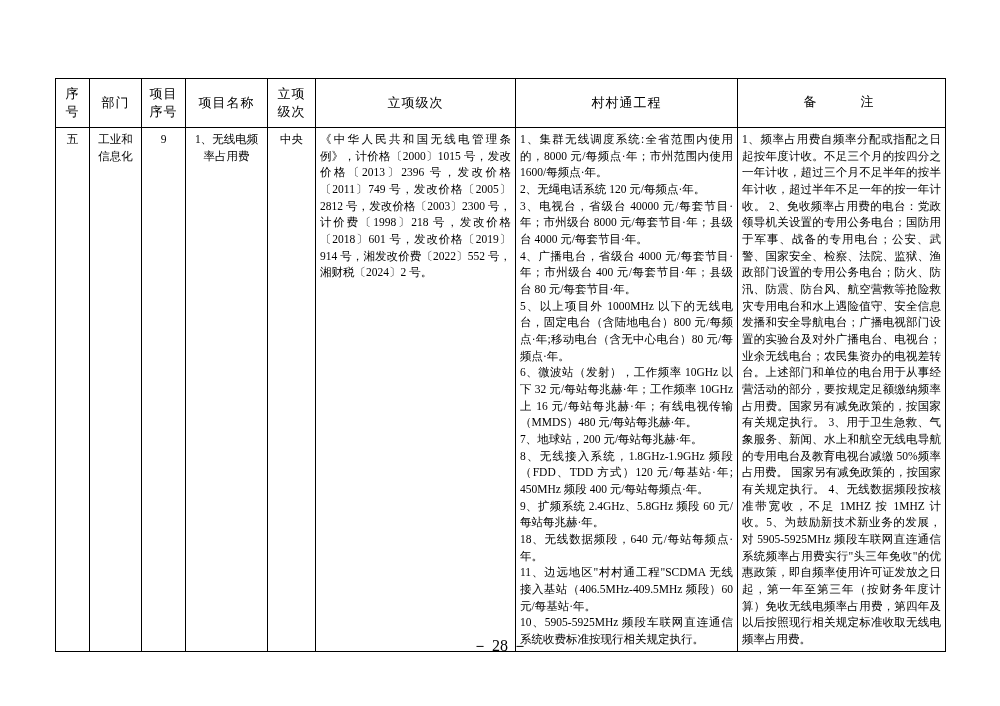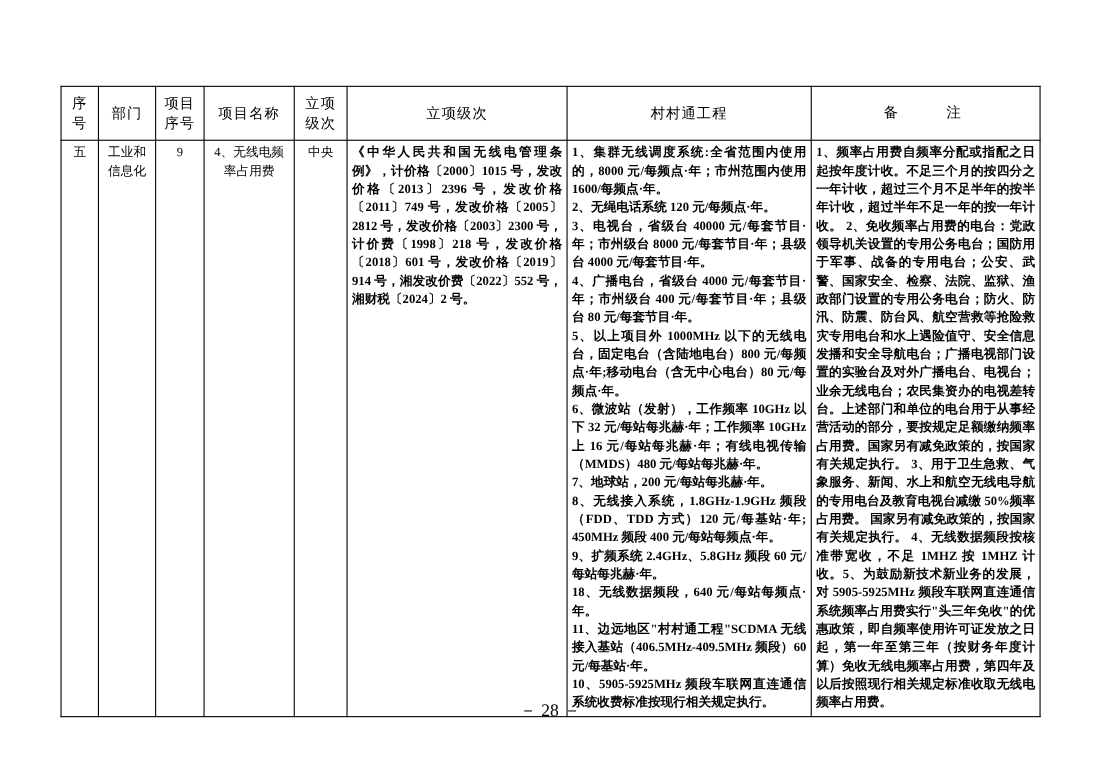--- a/index.html
+++ b/index.html
@@ -67,21 +67,20 @@
     line-height: 1.5;
   }
   td.c-body {
     text-align: justify;
     text-justify: inter-ideograph;
     font-size: 11.5px;
   }
   td.c-body p {
     margin: 0;
     text-indent: 0;
-    font-weight: bold;
   }
   .hdr-spaced {
     letter-spacing: 6px;
     font-family: Liberation Mono, monospace;
   }
   .pagenum {
     position: absolute;
     left: 0;
     top: 636px;
     width: 1000px;
@@ -136,21 +135,21 @@
           <th>
             <span class="vstack-label hdr-spaced">备　　注</span>
           </th>
         </tr>
       </thead>
       <tbody>
         <tr>
           <td class="c-center">五</td>
           <td class="c-center">工业和信息化</td>
           <td class="c-center">9</td>
-          <td class="c-center">4、无线电频率占用费</td>
+          <td class="c-center">1、无线电频率占用费</td>
           <td class="c-center">中央</td>
           <td class="c-body">
             <p>《中华人民共和国无线电管理条例》，计价格〔2000〕1015 号，发改价格〔2013〕2396 号，发改价格〔2011〕749 号，发改价格〔2005〕2812 号，发改价格〔2003〕2300 号，计价费〔1998〕218 号，发改价格〔2018〕601 号，发改价格〔2019〕914 号，湘发改价费〔2022〕552 号，湘财税〔2024〕2 号。</p>
           </td>
           <td class="c-body">
             <div>
                 <p>1、集群无线调度系统:全省范围内使用的，8000 元/每频点·年；市州范围内使用 1600/每频点·年。</p>
                 <p>2、无绳电话系统 120 元/每频点·年。</p>
                 <p>3、电视台，省级台 40000 元/每套节目·年；市州级台 8000 元/每套节目·年；县级台 4000 元/每套节目·年。</p>
                 <p>4、广播电台，省级台 4000 元/每套节目·年；市州级台 400 元/每套节目·年；县级台 80 元/每套节目·年。</p>

